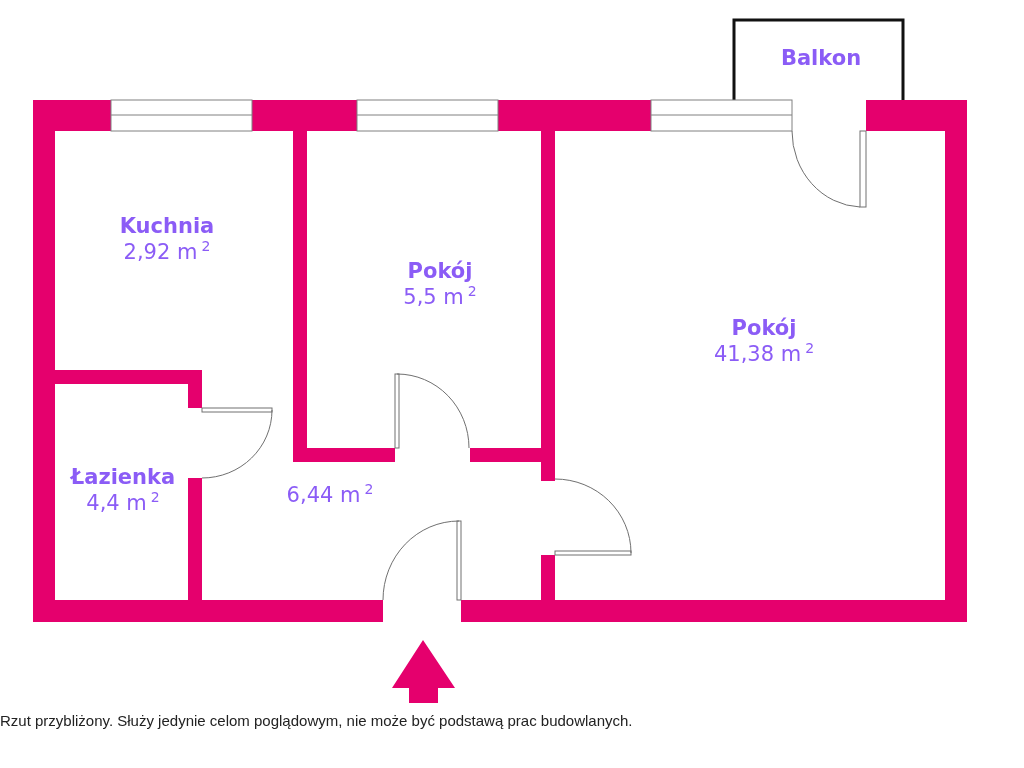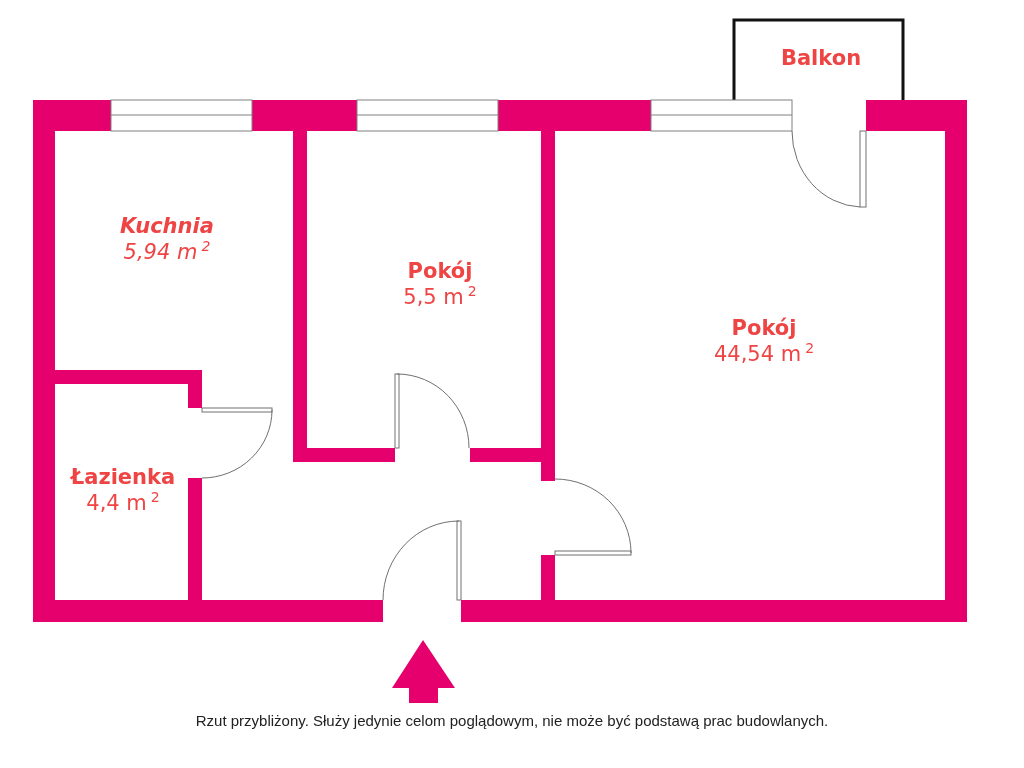--- a/index.html
+++ b/index.html
@@ -7,32 +7,32 @@
     svg#plan { position: absolute; left: 0; top: 0; }
     .wall { fill: #e5006d; }
     .win-frame { fill: #ffffff; stroke: #808080; stroke-width: 1; }
     .win-line { stroke: #808080; stroke-width: 1; }
     .door-leaf { fill: #ffffff; stroke: #707070; stroke-width: 1; }
     .door-arc { fill: none; stroke: #707070; stroke-width: 1; }
     .balcony { fill: none; stroke: #111111; stroke-width: 3; }
     .label {
       position: absolute;
       font-family: "DejaVu Sans", sans-serif;
-      color: #ef4444;
+      color: #8b5cf6;
       text-align: center;
       white-space: nowrap;
       transform: translateX(-50%);
     }
     .room-name { font-weight: bold; font-size: 21px; line-height: 26px; }
     .room-area { font-size: 21px; line-height: 26px; }
     .room-area sup { font-size: 14px; vertical-align: top; position: relative; top: -6px; margin-left: 4px; }
     .balkon { font-weight: bold; font-size: 21px; }
     .disclaimer {
       position: absolute; left: 0; width: 1024px; top: 712px;
-      text-align: center;
+      text-align: left;
       font-family: "Liberation Sans", sans-serif; font-size: 15px; color: #222;
     }
   </style>
 </head>
 <body>
 
 <svg id="plan" width="1024" height="768" viewBox="0 0 1024 768">
 
   <polyline class="balcony" points="734,101 734,20 903,20 903,101"></polyline>
 
@@ -92,36 +92,37 @@
 
     <rect class="door-leaf" x="457" y="521" width="4" height="79"></rect>
     <path class="door-arc" d="M 459 521 A 76 79 0 0 0 383 600"></path>
   </g>
 
   <polygon fill="#e5006d" points="423,640 455,688 438,688 438,703 409,703 409,688 392,688"></polygon>
 </svg>
 
 <div class="label balkon" style="left:821px; top:46px;">Balkon</div>
 
-<div class="label" style="left:167px; top:213px;font-style:italic;">
+<div class="label" style="left:167px; top:213px;">
   <div class="room-name">Kuchnia</div>
-  <div class="room-area"><span>5,94 m</span><sup>2</sup></div>
+  <div class="room-area"><span>2,92 m</span><sup>2</sup></div>
 </div>
 
 <div class="label" style="left:440px; top:258px;">
   <div class="room-name">Pokój</div>
   <div class="room-area"><span>5,5 m</span><sup>2</sup></div>
 </div>
 
 <div class="label" style="left:764px; top:315px;">
   <div class="room-name">Pokój</div>
-  <div class="room-area"><span>44,54 m</span><sup>2</sup></div>
+  <div class="room-area"><span>41,38 m</span><sup>2</sup></div>
 </div>
 
 <div class="label" style="left:123px; top:464px;">
   <div class="room-name">Łazienka</div>
   <div class="room-area"><span>4,4 m</span><sup>2</sup></div>
 </div>
 
 <div class="label" style="left:330px; top:482px;">
+  <div class="room-area"><span>6,44 m</span><sup>2</sup></div>
 </div>
 
 <div class="disclaimer">Rzut przybliżony. Służy jedynie celom poglądowym, nie może być podstawą prac budowlanych.</div>
 
 </body></html>

